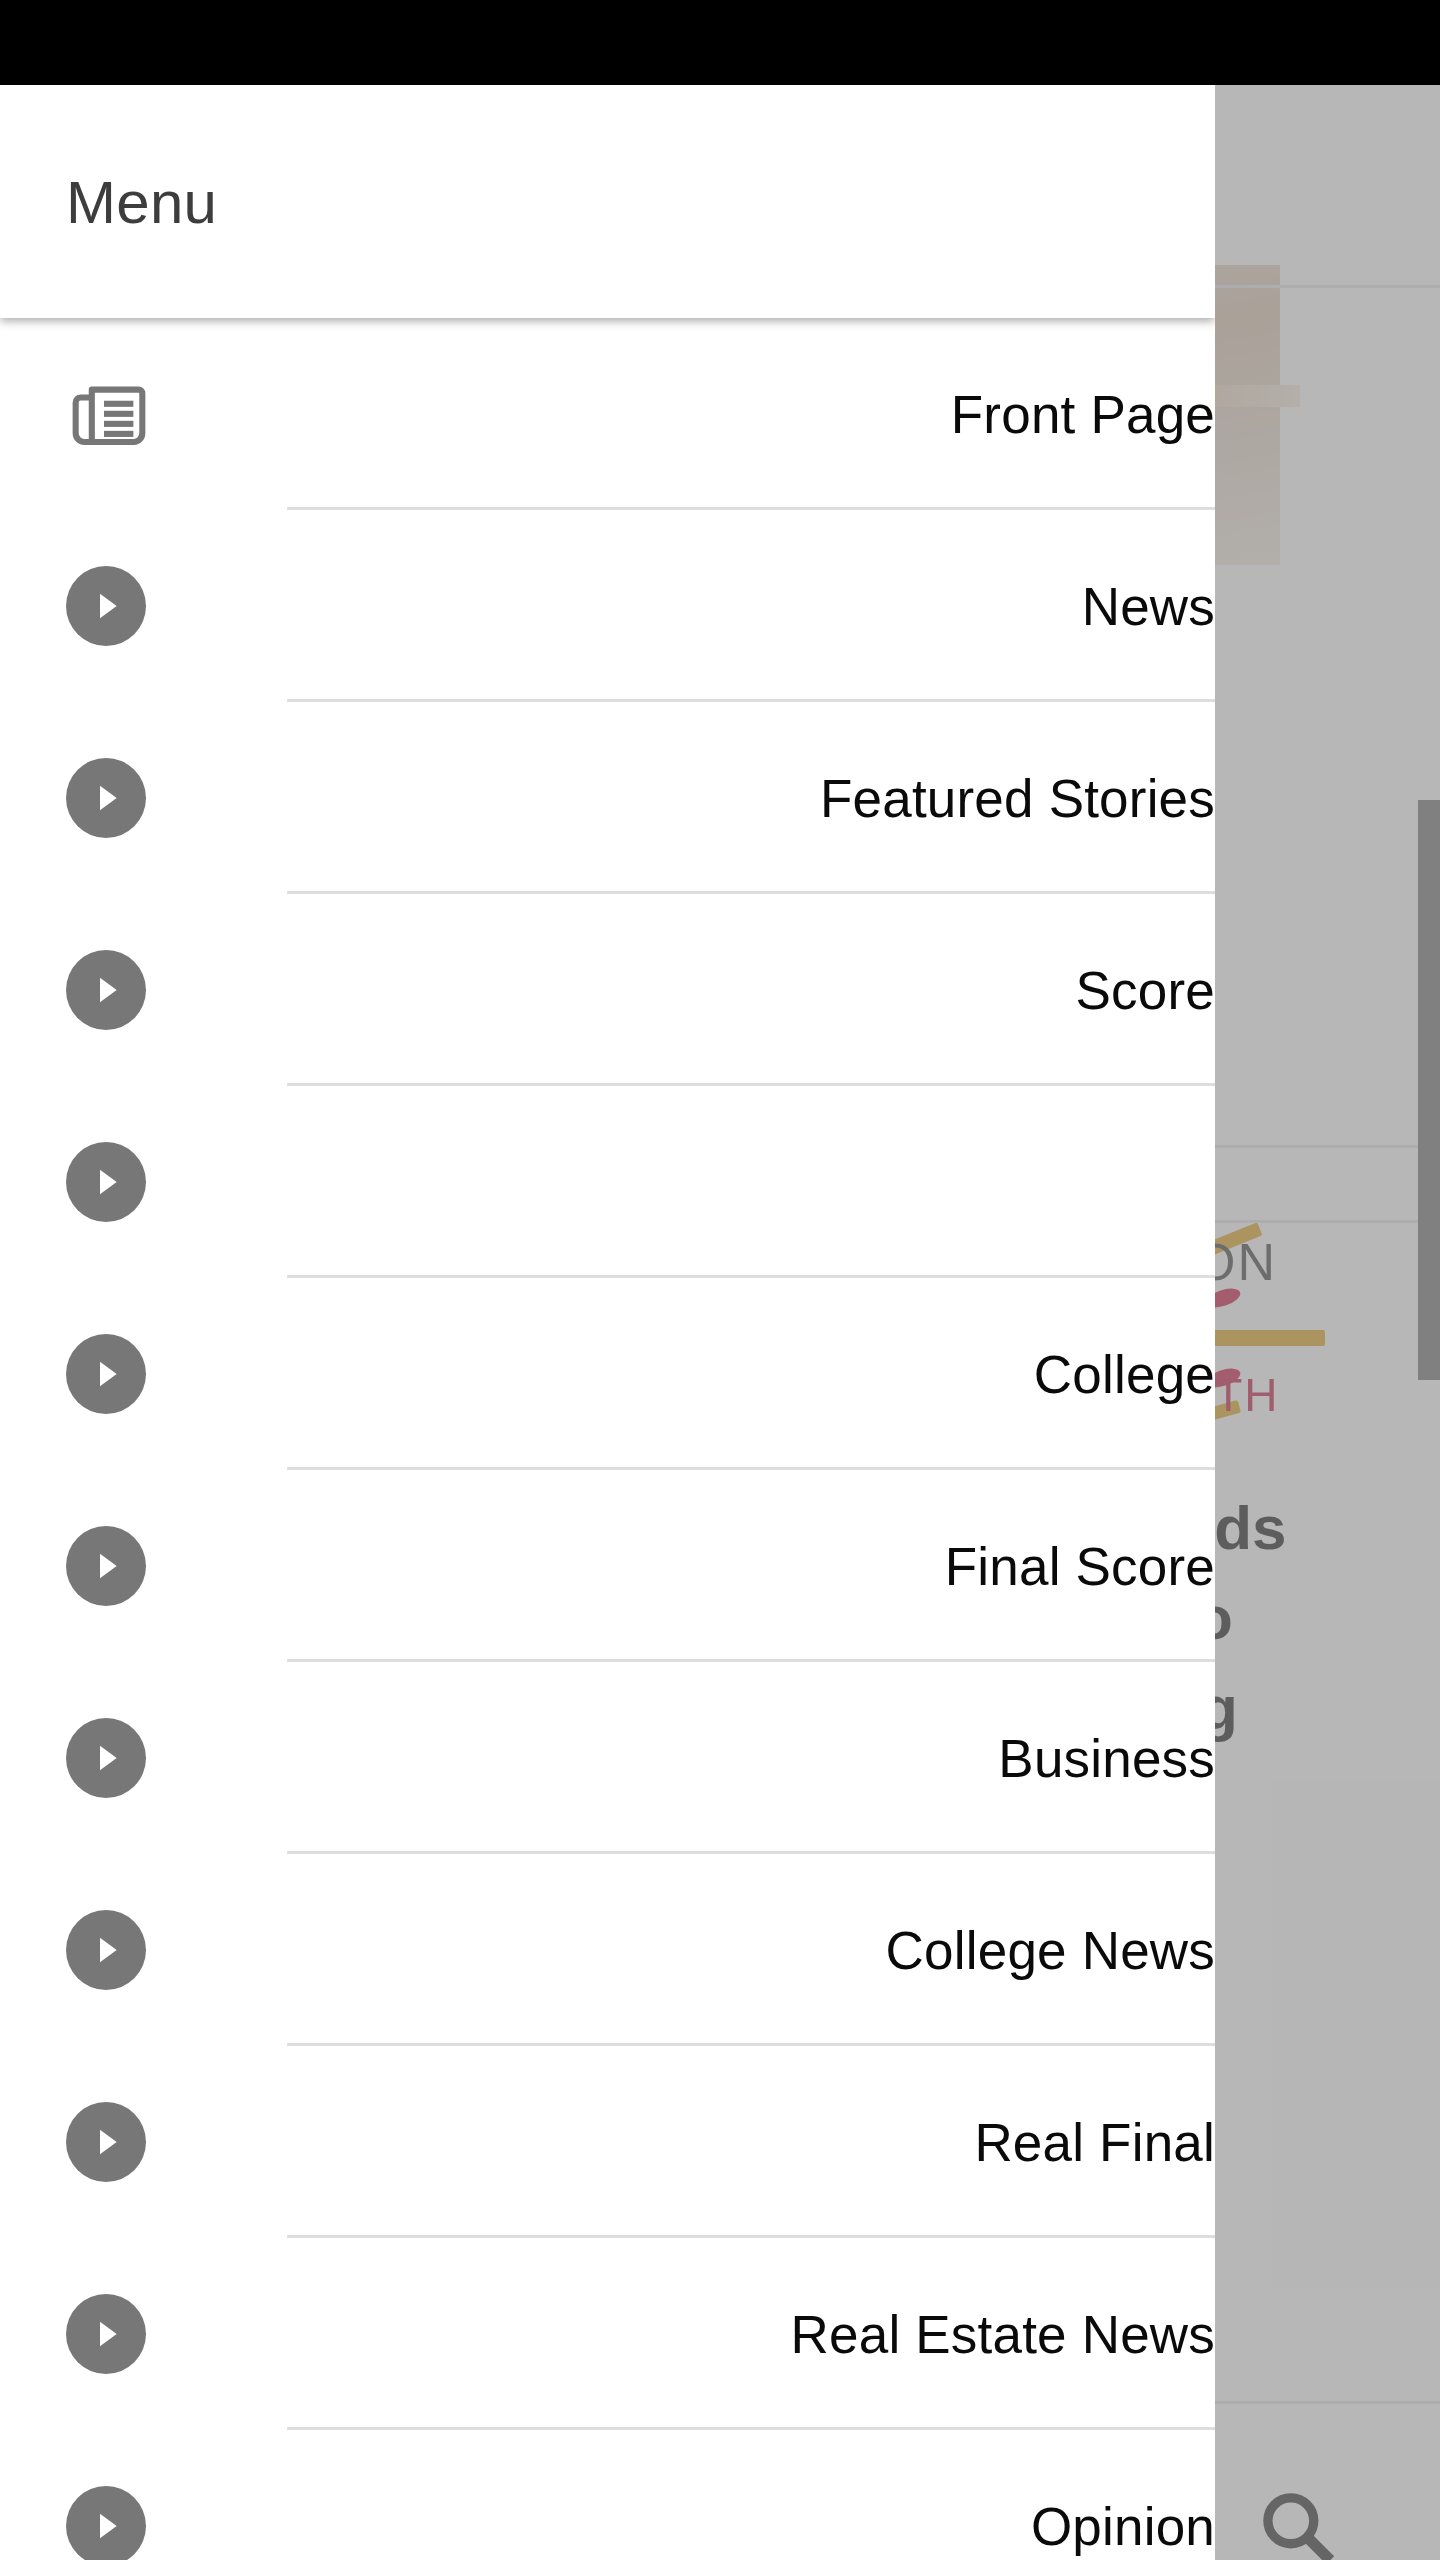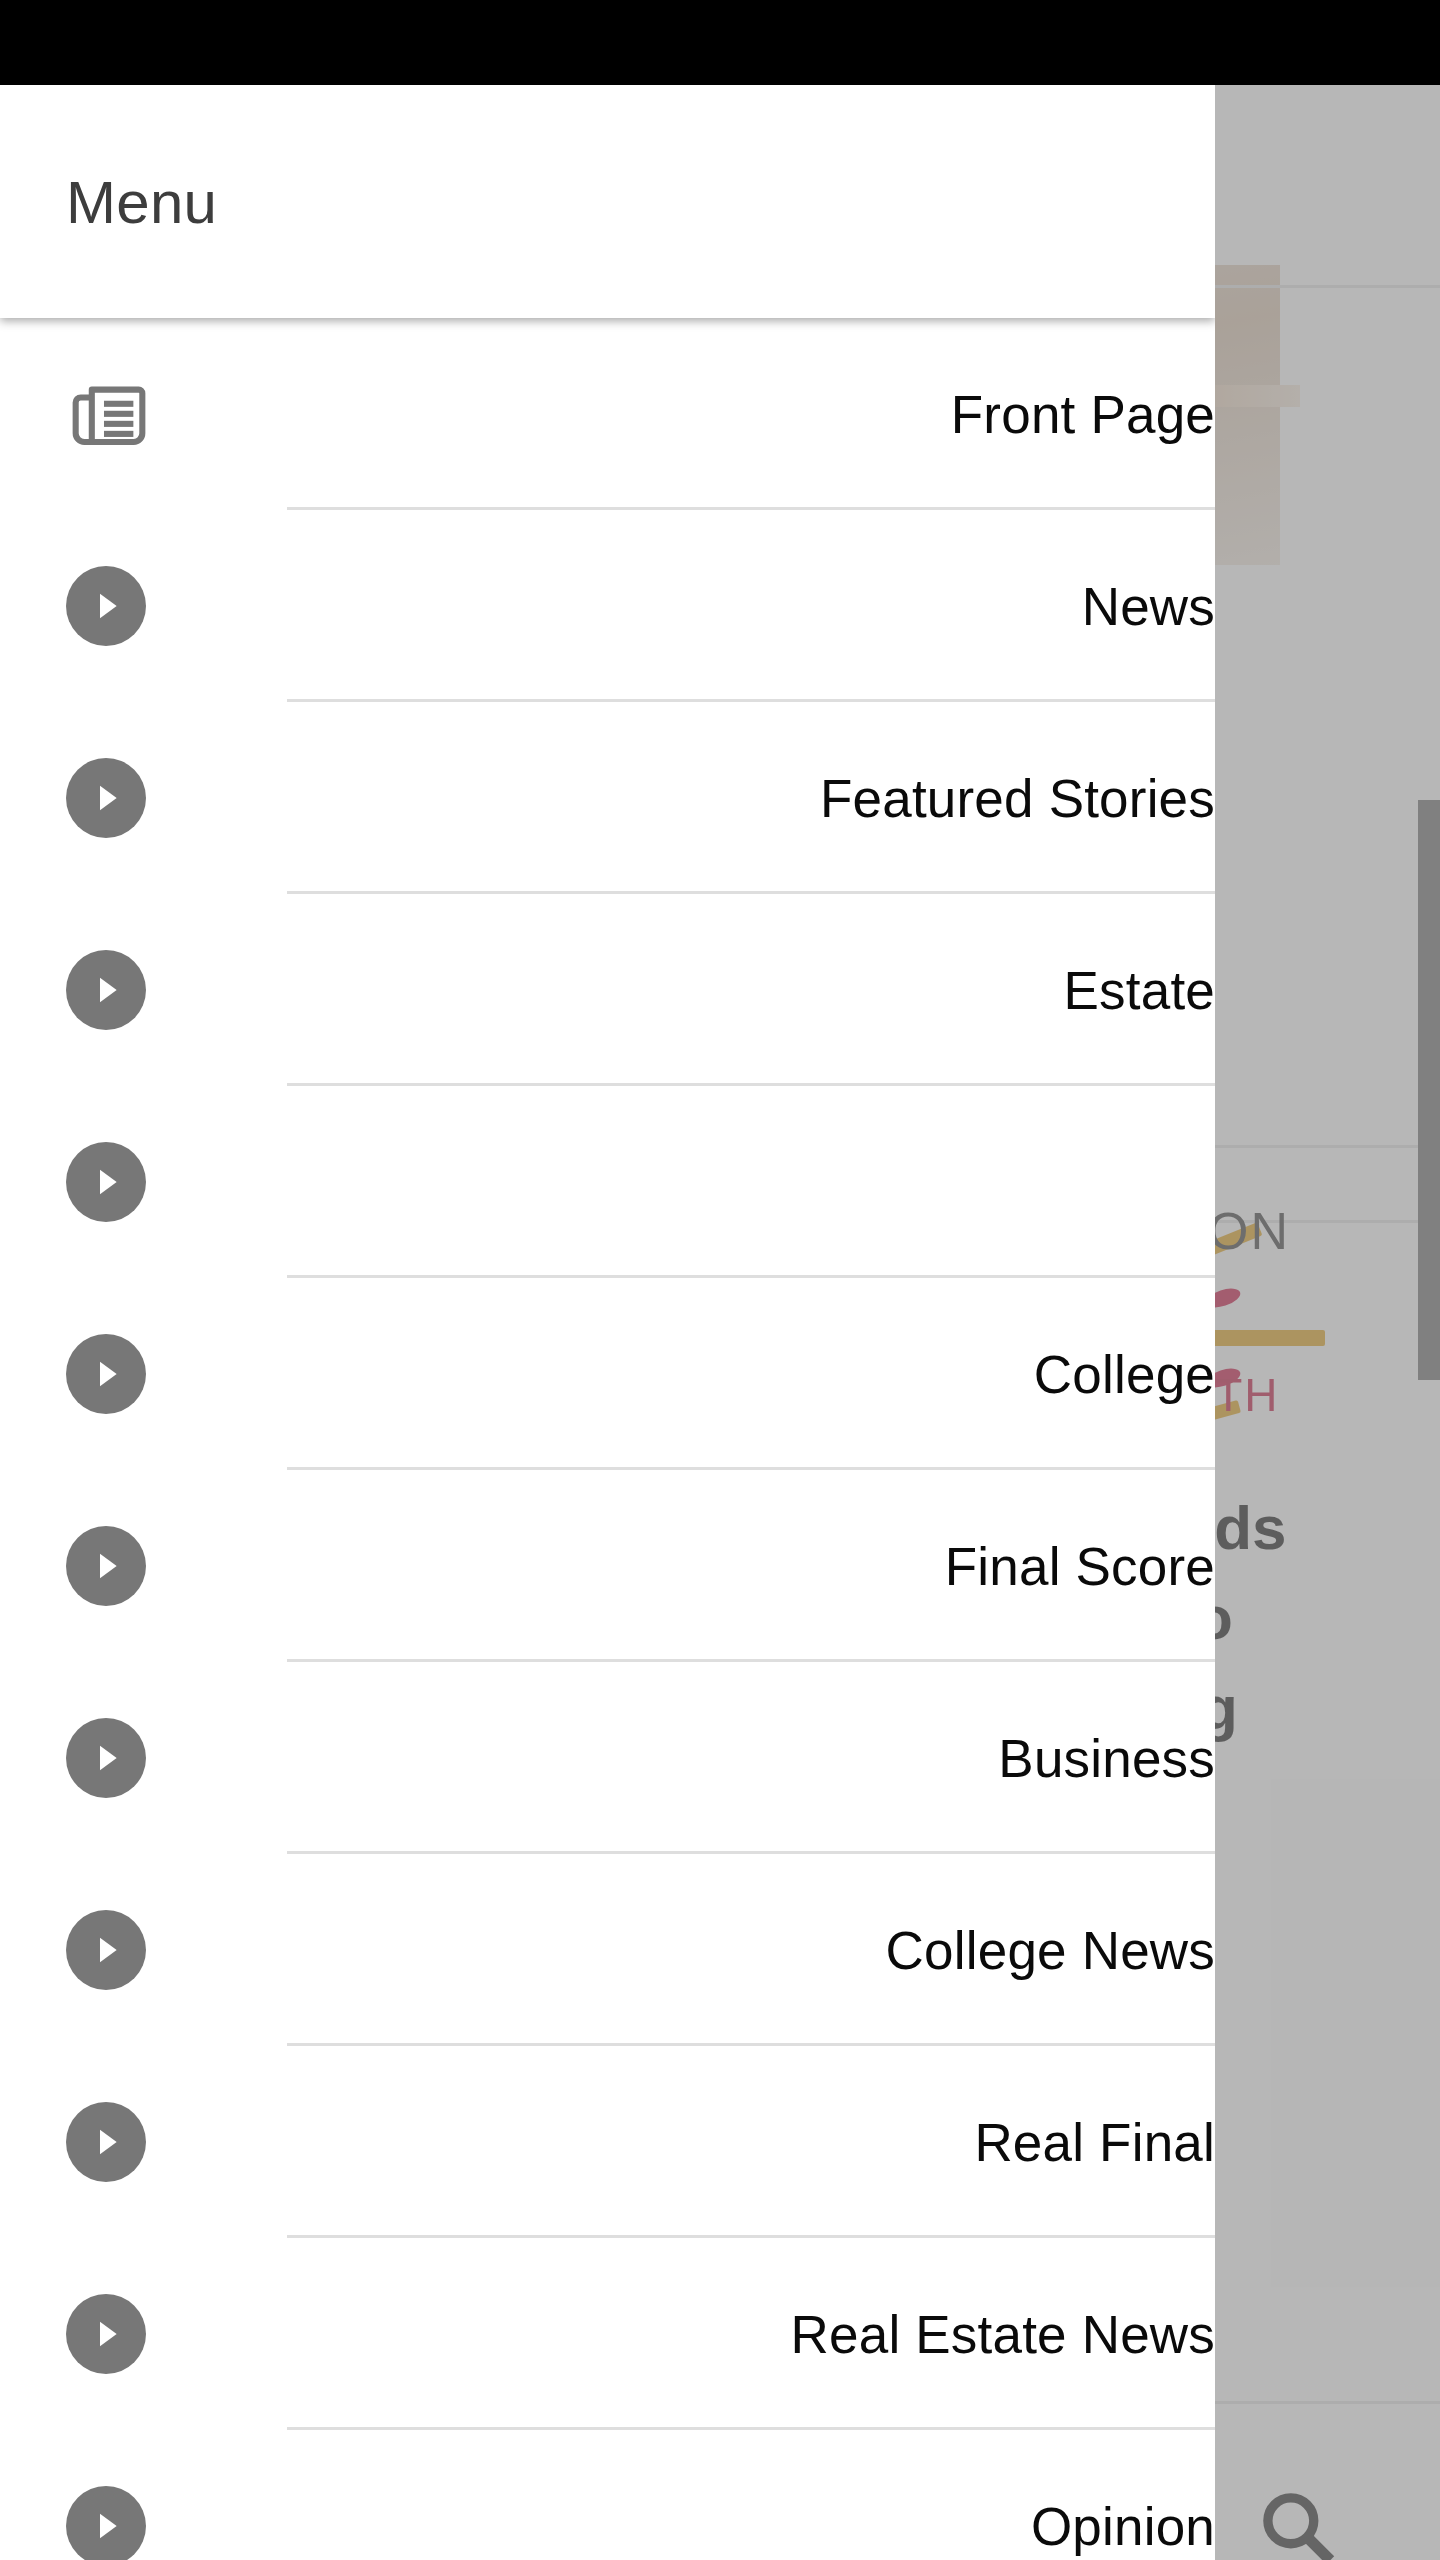--- a/index.html
+++ b/index.html
@@ -148,21 +148,21 @@
     <div class="bg-rule" style="top:1060px;"></div>
     <div class="bg-rule" style="top:1135px;"></div>
     <div class="bg-rule" style="top:2316px;"></div>
 
     <div class="bg-pencil p1"></div>
     <div class="bg-dot d1"></div>
     <div class="bg-pencil p2"></div>
     <div class="bg-dot d2"></div>
     <div class="bg-pencil p3"></div>
 
-    <div class="bg-sec-label" style="left:1195px; top:1116px;margin-left:13px;">ON</div>
+    <div class="bg-sec-label" style="left:1195px; top:1147px;">ON</div>
 
     <div class="bg-sec-label red" style="left:1190px; top:1283px;">LTH</div>
 
     <div class="bg-headline" style="left:1190px; top:1400px;">rds</div>
     <div class="bg-headline" style="left:1195px; top:1490px;">o</div>
     <div class="bg-headline" style="left:1200px; top:1580px;">g</div>
 
     <div id="bg-search">
       <svg viewBox="0 0 24 24" aria-hidden="true">
         <circle cx="10" cy="10" r="6.4" fill="none" stroke="#262626" stroke-width="2.6"></circle>
@@ -224,21 +224,21 @@
       </div>
 
       <div class="menu-row">
         <div class="row-icon">
           <span class="icon-circle">
             <svg viewBox="0 0 24 24" aria-hidden="true">
                 <path d="M8.4 4.6 L18.4 12 L8.4 19.4 Z" fill="#ffffff"></path>
               </svg>
           </span>
         </div>
-        <span class="row-label">Estate</span>
+        <span class="row-label">Score</span>
       </div>
 
       <div class="menu-row">
         <div class="row-icon">
           <span class="icon-circle">
             <svg viewBox="0 0 24 24" aria-hidden="true">
                 <path d="M8.4 4.6 L18.4 12 L8.4 19.4 Z" fill="#ffffff"></path>
               </svg>
           </span>
         </div>

